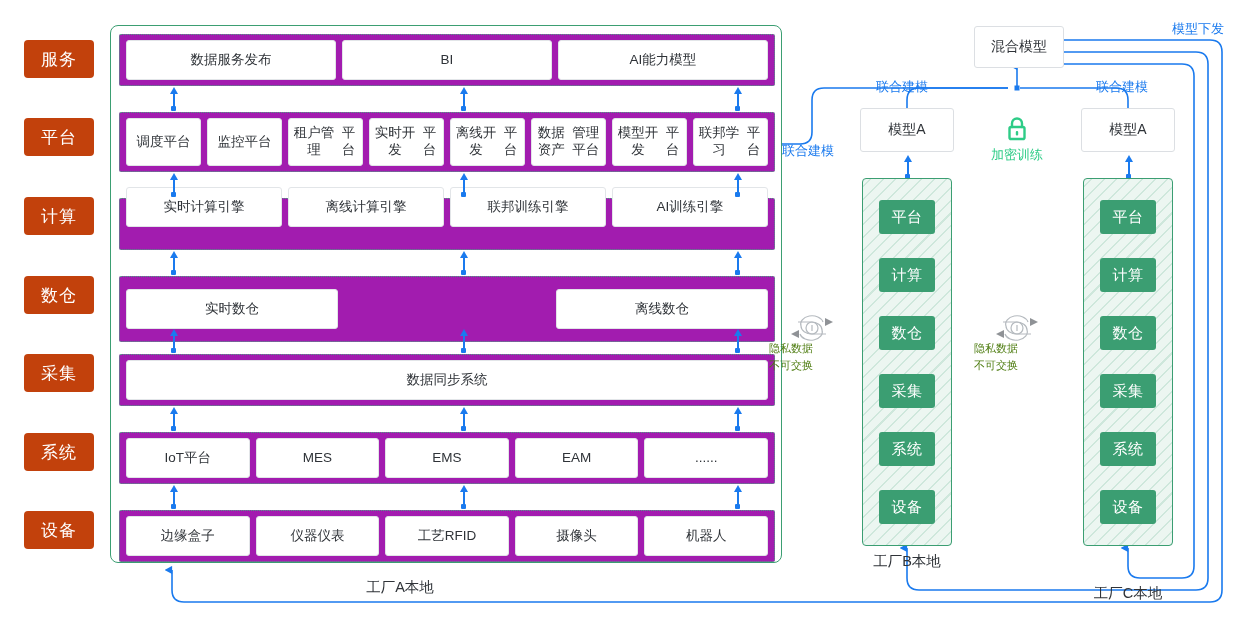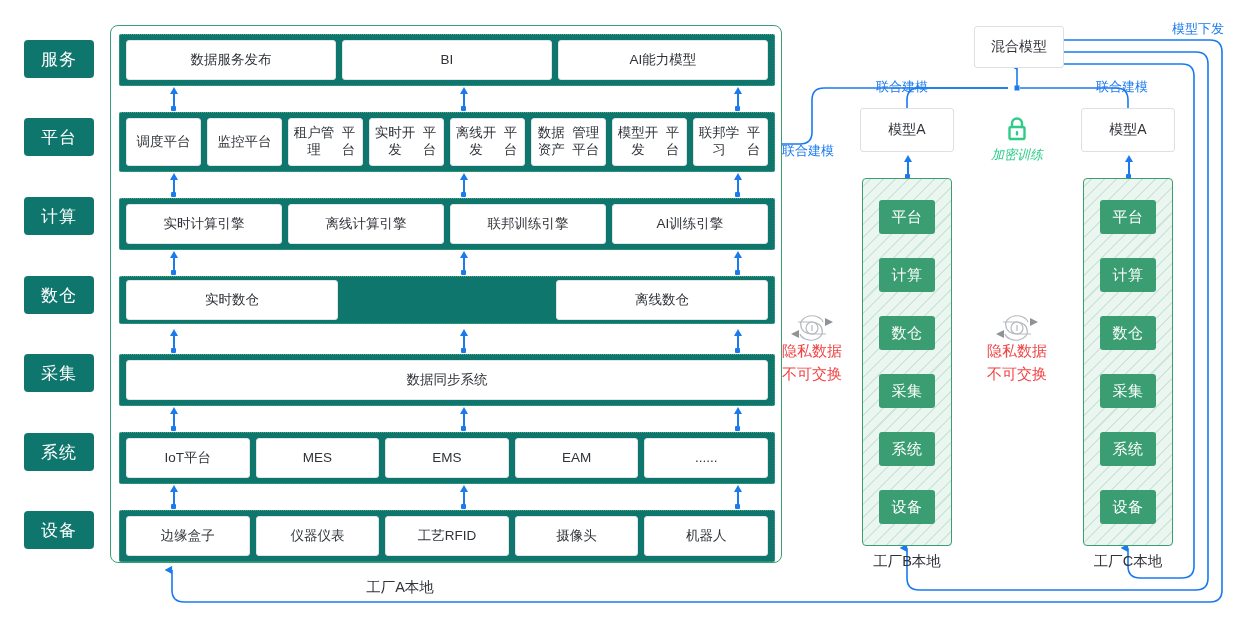--- a/index.html
+++ b/index.html
@@ -8,21 +8,21 @@
     background: #ffffff;
     font-family: "Liberation Sans", "DejaVu Sans", sans-serif;
     overflow: hidden;
   }
   #root { position: relative; width: 1240px; height: 624px; }
 
   
   .stage-label {
     position: absolute;
     width: 70px; height: 38px;
-    background: #0f766e;
+    background: #c2410c;
     border-radius: 4px;
     color: #ffffff;
     font-size: 17px;
     letter-spacing: 1px;
     display: flex; align-items: center; justify-content: center;
   }
 
   
   .factory-a {
     position: absolute;
@@ -32,21 +32,21 @@
     border-radius: 8px;
     background: #ffffff;
   }
 
   
   .row {
     position: absolute;
     left: 8px;
     width: 656px;
     border: 1.6px dotted #4aab82;
-    background: #0f766e;
+    background: #a21caf;
     border-radius: 2px;
     display: flex;
     align-items: center;
     padding: 22px 6px;
     gap: 6px;
   }
   .cell {
     background: #ffffff;
     border: 1px solid #e2e5e8;
     border-radius: 3px;
@@ -147,36 +147,36 @@
     position: absolute;
     font-size: 13px;
     color: #1a7aee;
     white-space: nowrap;
   }
 
   
   .privacy {
     position: absolute;
     width: 86px;
-    text-align: center;
-    color: #ef4444;
-    font-size: 15px;
+    text-align: left;
+    color: #4d7c0f;
+    font-size: 11px;
     line-height: 1.5;
   }
   .privacy .pline { display: block; }
 
   
   .encrypt {
     position: absolute;
     width: 90px;
     text-align: center;
     color: #2ecc87;
     font-size: 13px;
   }
-  .encrypt .elabel { display: block; margin-top: 1px; color: #2ecc87; font-style: italic; }
+  .encrypt .elabel { display: block; margin-top: 1px; color: #2ecc87; }
 </style>
 </head>
 <body>
 
 <div id="root">
 
   <svg id="wires" viewBox="0 0 1240 624" xmlns="http://www.w3.org/2000/svg">
     <defs>
       <marker id="arrUp" markerWidth="9" markerHeight="9" refX="4.5" refY="7.5" orient="auto-start-reverse" markerUnits="userSpaceOnUse">
         <path d="M4.5 0 L8.6 7.6 L0.4 7.6 Z" fill="#1a7aee"></path>
@@ -294,36 +294,36 @@
           <br>
           <span>平台</span>
         </div>
         <div class="cell">
           <span>联邦学习</span>
           <br>
           <span>平台</span>
         </div>
       </div>
 
-    <div class="row" id="row-compute" style="top:172px; height:52px;">
+    <div class="row" id="row-compute" style="top:172px; height:52px;align-items:flex-end;">
         <div class="cell">
           <span>实时计算引擎</span>
         </div>
         <div class="cell">
           <span>离线计算引擎</span>
         </div>
         <div class="cell">
           <span>联邦训练引擎</span>
         </div>
         <div class="cell">
           <span>AI训练引擎</span>
         </div>
       </div>
 
-    <div class="row" id="row-warehouse" style="top:250px; height:48px;">
+    <div class="row" id="row-warehouse" style="top:250px; height:66px;">
         <div class="cell">
           <span>实时数仓</span>
         </div>
         <div style="flex: 1 1 0px;"></div>
         <div class="cell">
           <span>离线数仓</span>
         </div>
       </div>
 
     <div class="row" id="row-collect" style="top:328px; height:52px;">
@@ -513,20 +513,20 @@
   <div class="hatch-col" id="col-c" style="left:1083px; top:178px; height:368px;">
       <div class="gbox">平台</div>
       <div class="gbox">计算</div>
       <div class="gbox">数仓</div>
       <div class="gbox">采集</div>
       <div class="gbox">系统</div>
       <div class="gbox">设备</div>
     </div>
 
   <div class="caption" style="left:907px; top:552px; transform:translateX(-50%);">工厂B本地</div>
-  <div class="caption" style="left:1128px; top:552px; transform:translateX(-50%);">工厂C本地</div>
+  <div class="caption" style="left:1128px; top:584px; transform:translateX(-50%);">工厂C本地</div>
 
   <div class="blue-label" style="left:782px; top:142px;">联合建模</div>
   <div class="blue-label" style="left:876px; top:78px;">联合建模</div>
   <div class="blue-label" style="left:1096px; top:78px;">联合建模</div>
   <div class="blue-label" style="left:1172px; top:20px;">模型下发</div>
 
 </div>
 
 </body></html>

